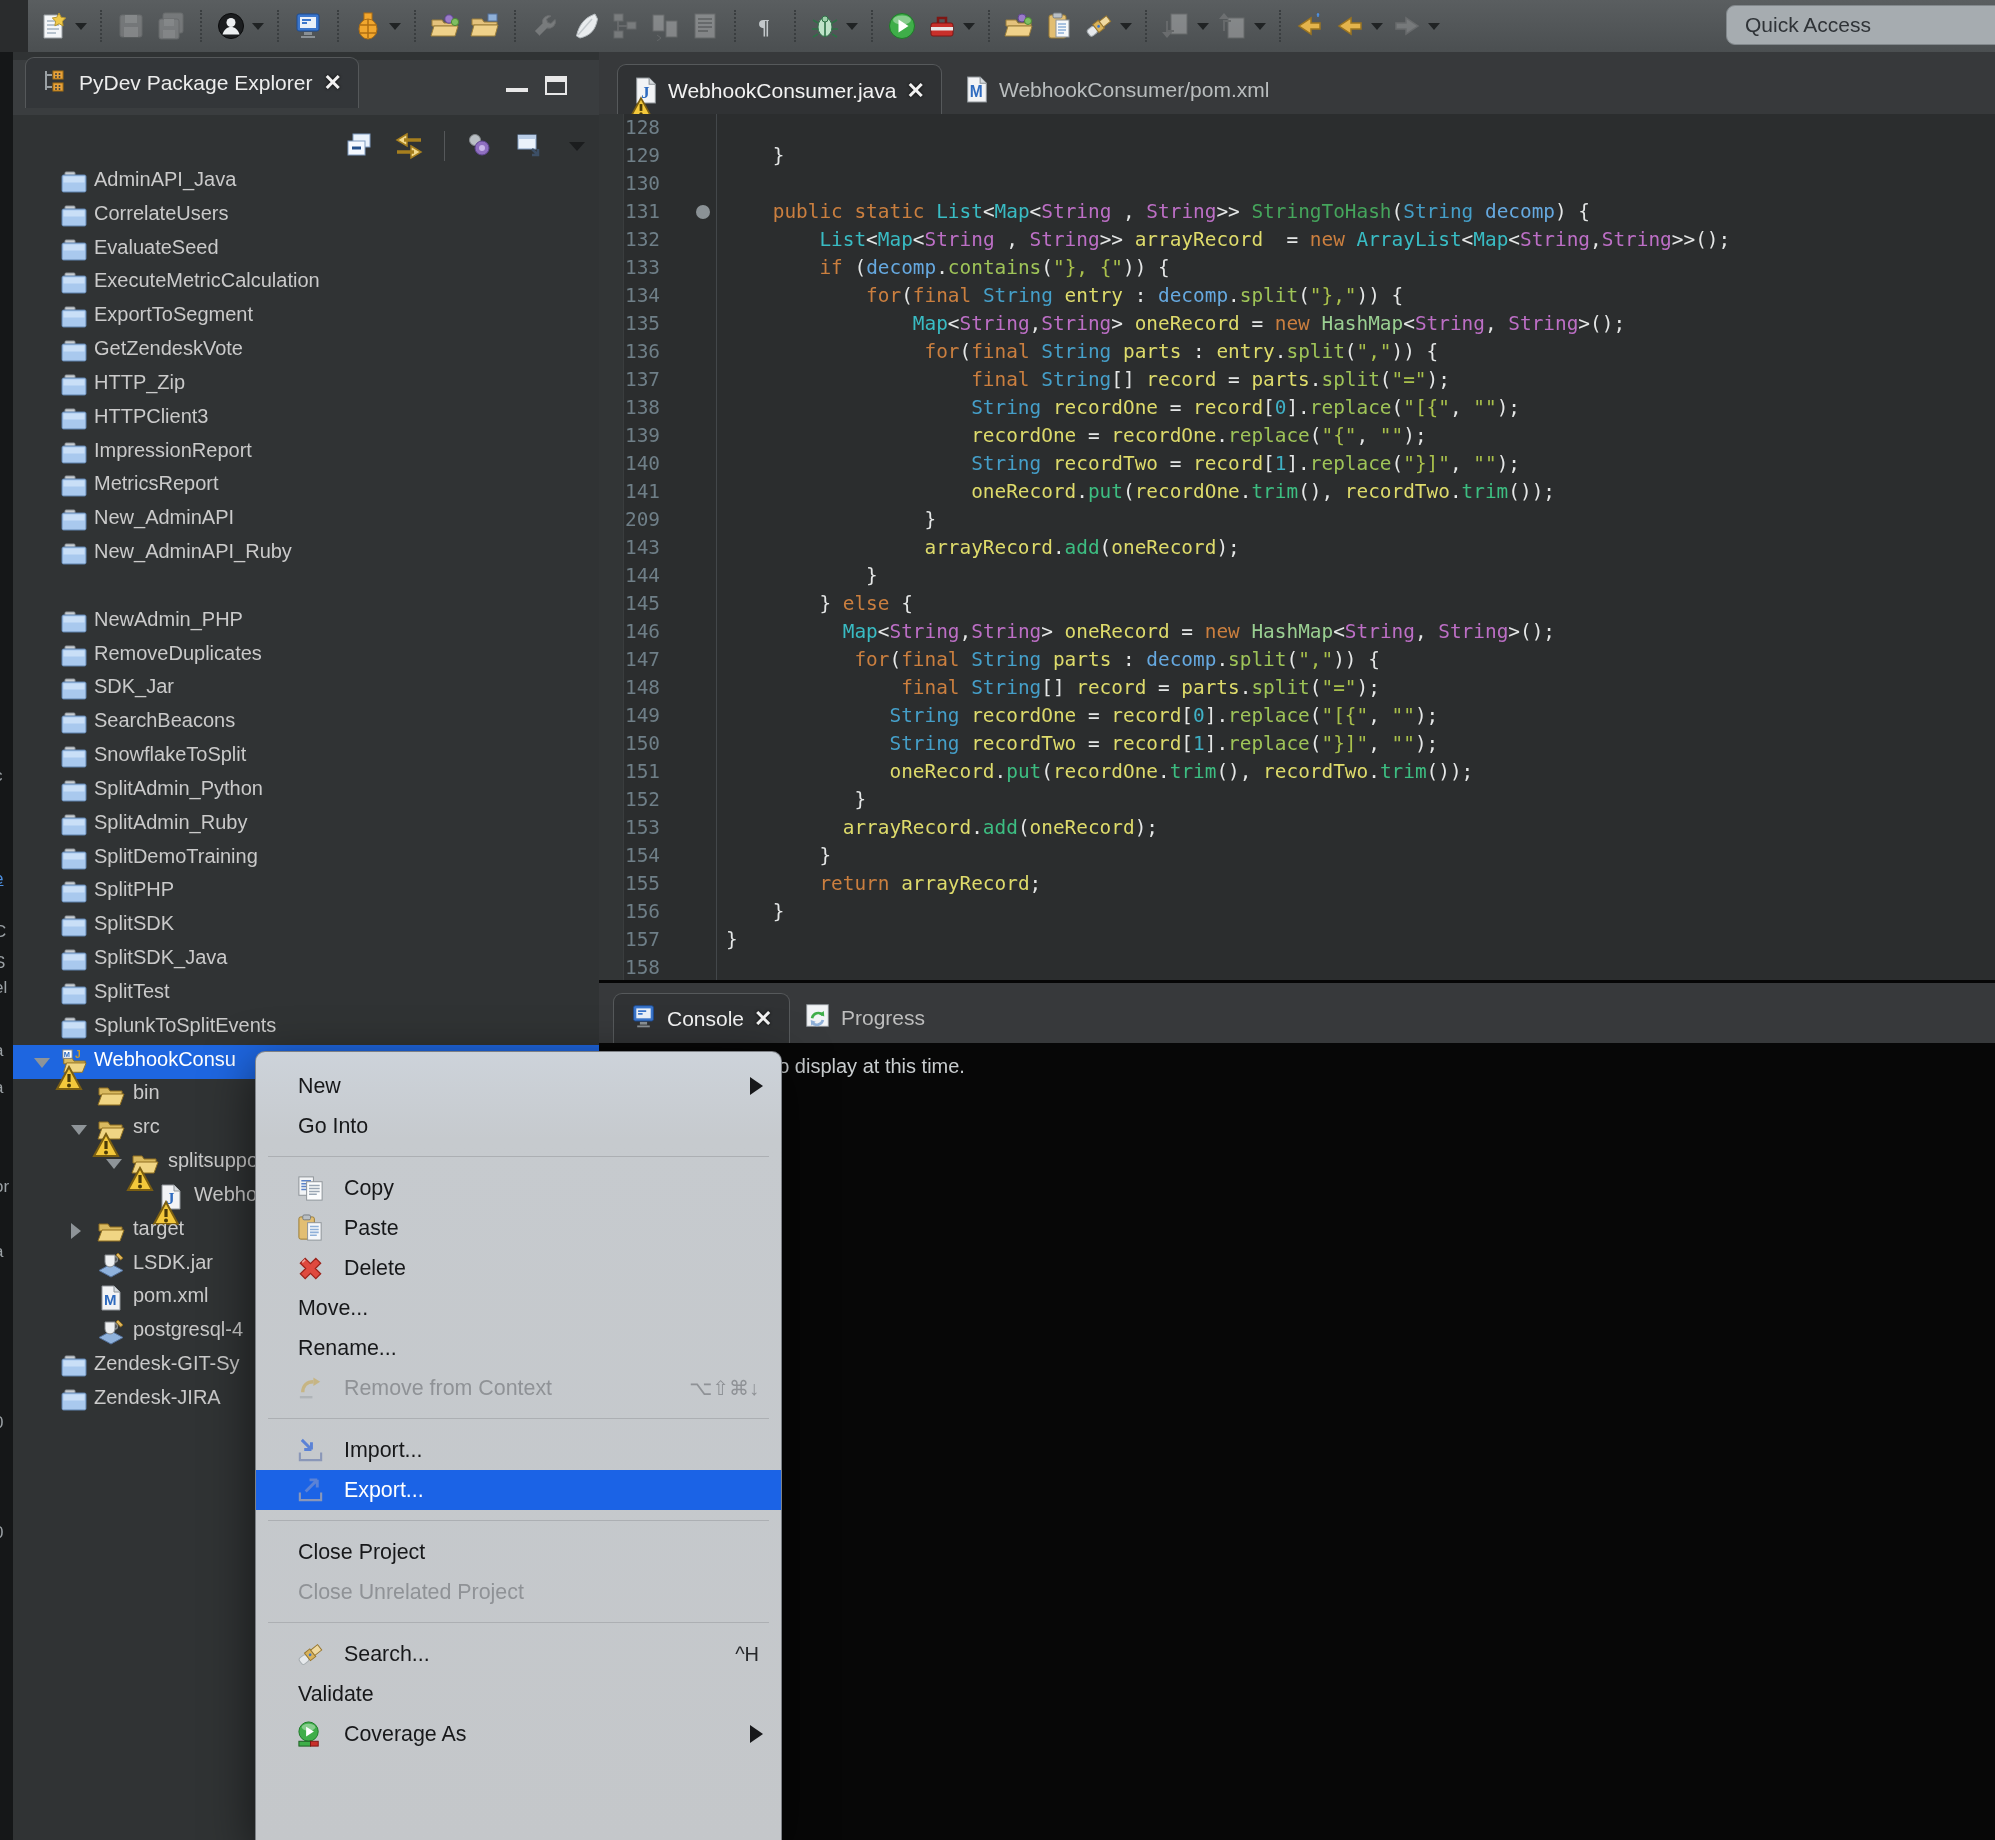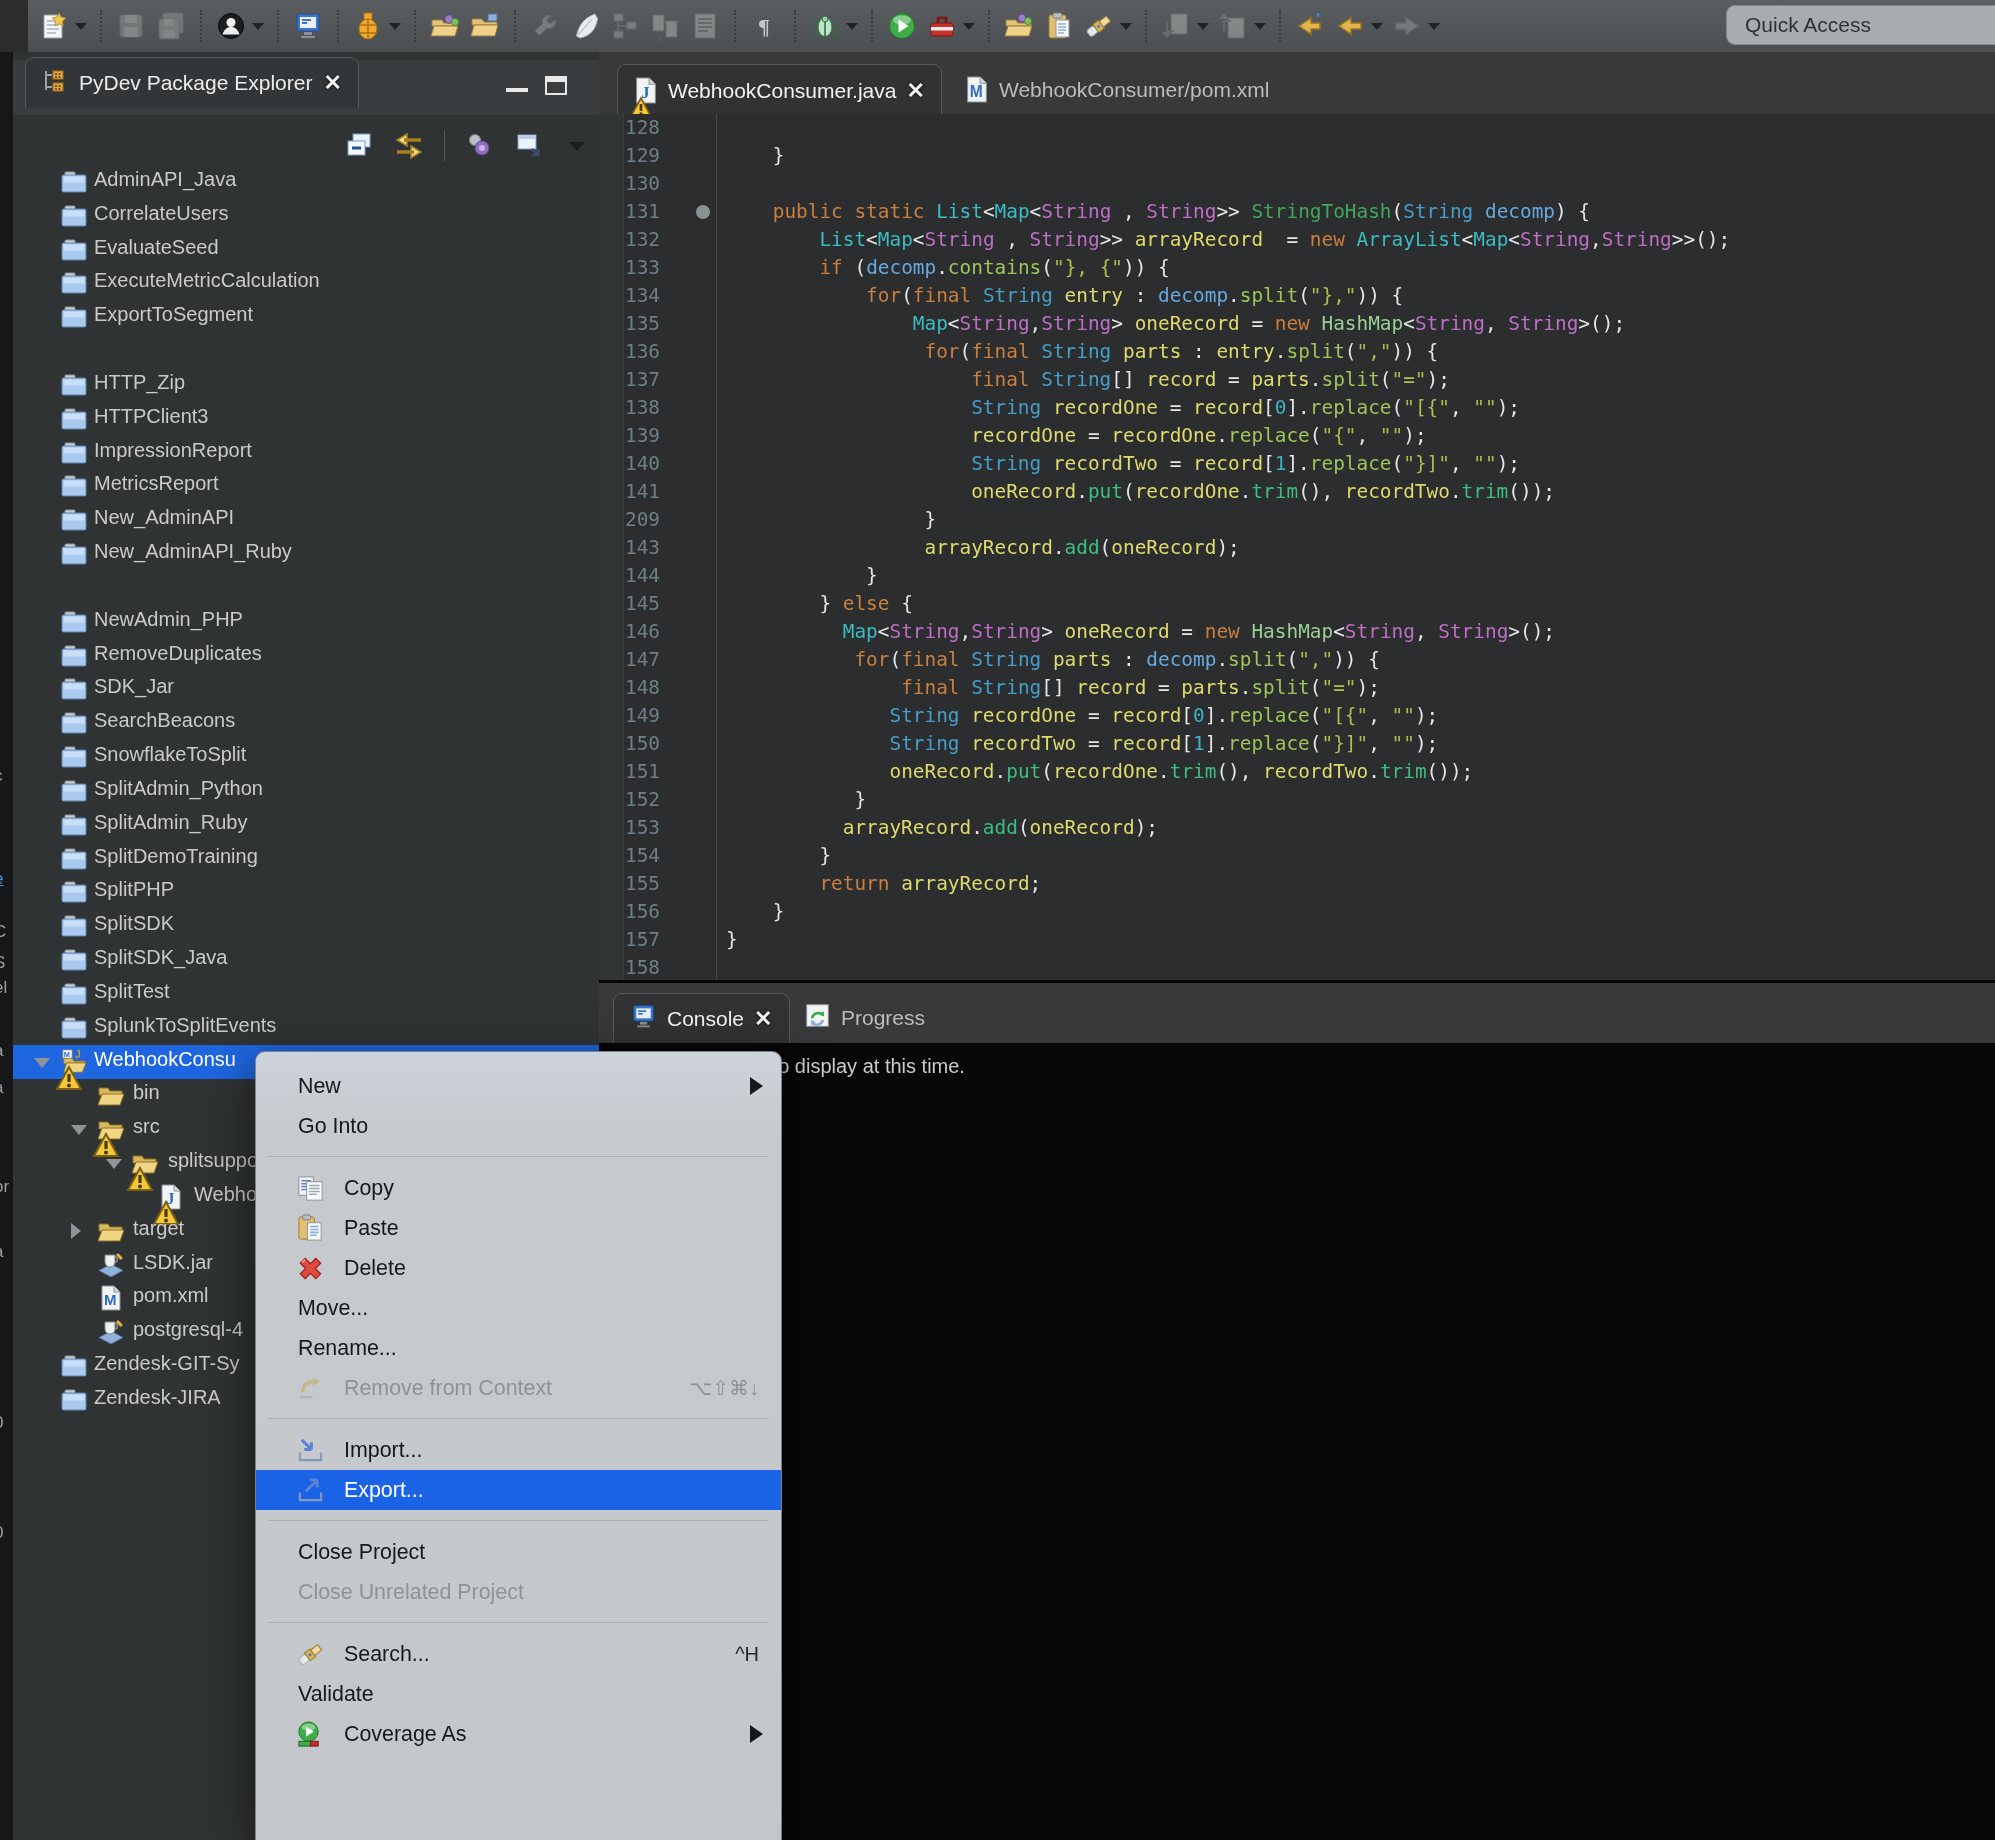--- a/index.html
+++ b/index.html
@@ -410,20 +410,28 @@
           </svg></span>
         <span class="t-label" style="left: 81px;">ExecuteMetricCalculation</span>
       </div>
       <div class="trow" style="top: 135px;">
         <span class="t-icon" style="left: 47px; top: 4px;"><svg viewBox="0 0 28 26">
             <rect x="5" y="3" width="10" height="7" rx="1" fill="#c9ced2" stroke="#8f959a"></rect>
             <rect x="2" y="6" width="24" height="17" rx="1.5" fill="#a9c9ee" stroke="#5f83ae"></rect>
             <rect x="3.5" y="7.5" width="21" height="6" fill="#c9dff7"></rect>
           </svg></span>
         <span class="t-label" style="left: 81px;">ExportToSegment</span>
+      </div>
+      <div class="trow" style="top: 169px;">
+        <span class="t-icon" style="left: 47px; top: 4px;"><svg viewBox="0 0 28 26">
+            <rect x="5" y="3" width="10" height="7" rx="1" fill="#c9ced2" stroke="#8f959a"></rect>
+            <rect x="2" y="6" width="24" height="17" rx="1.5" fill="#a9c9ee" stroke="#5f83ae"></rect>
+            <rect x="3.5" y="7.5" width="21" height="6" fill="#c9dff7"></rect>
+          </svg></span>
+        <span class="t-label" style="left: 81px;">GetZendeskVote</span>
       </div>
       <div class="trow" style="top: 203px;">
         <span class="t-icon" style="left: 47px; top: 4px;"><svg viewBox="0 0 28 26">
             <rect x="5" y="3" width="10" height="7" rx="1" fill="#c9ced2" stroke="#8f959a"></rect>
             <rect x="2" y="6" width="24" height="17" rx="1.5" fill="#a9c9ee" stroke="#5f83ae"></rect>
             <rect x="3.5" y="7.5" width="21" height="6" fill="#c9dff7"></rect>
           </svg></span>
         <span class="t-label" style="left: 81px;">HTTP_Zip</span>
       </div>
       <div class="trow" style="top: 237px;">

